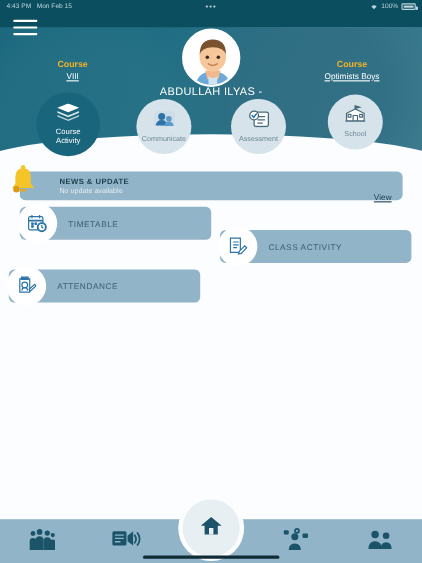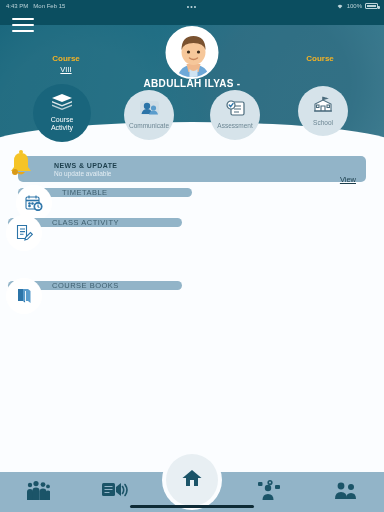--- a/index.html
+++ b/index.html
@@ -50,21 +50,21 @@
   .hamburger span { display: block; height: 2px; background: #ffffff; margin-bottom: 4px; border-radius: 1px; }
   .hamburger span:last-child { margin-bottom: 0; }
 
   .avatar {
     position: absolute; left: 50%; transform: translateX(-50%); top: 26px;
     width: 53px; height: 53px; border-radius: 50%; background: #ffffff;
     border: 2px solid #ffffff; overflow: hidden; z-index: 5;
   }
   .username {
     position: absolute; left: 0; right: 0; top: 78px; text-align: center;
-    color: #ffffff; font-size: 10px; font-weight: bold; letter-spacing: .3px; z-index: 5;
+    color: #ffffff; font-size: 10px; font-weight: normal; letter-spacing: .3px; z-index: 5;
   }
   .meta { position: absolute; top: 54px; text-align: center; z-index: 5; }
   .meta.left { left: 18px; width: 96px; }
   .meta.right { right: 12px; width: 104px; }
   .meta-label { color: #f5b324; font-size: 8px; font-weight: bold; }
   .meta-value { color: #ffffff; font-size: 7.5px; margin-top: 2px; text-decoration: underline; }
 
   
   .sheet {
     position: absolute; left: -5%; top: 122px; width: 110%; height: 400px;
@@ -90,21 +90,21 @@
     background: #92b4c8; border-radius: 5px; display: flex; align-items: center;
     z-index: 9; padding-left: 36px; padding-right: 10px; cursor: pointer;
   }
   .bell { position: absolute; left: 8px; top: 150px; z-index: 10; }
   .news-title { color: #1c3e4c; font-size: 7px; font-weight: bold; letter-spacing: .4px; }
   .news-sub { color: #e3edf3; font-size: 6.5px; margin-top: 1px; }
   .news-view { margin-left: auto; color: #1c3e4c; font-size: 7.5px; text-decoration: underline; margin-top: 20px; }
 
   
   .tiles { position: absolute; left: 0; top: 188px; width: 384px; z-index: 9; }
-  .tile-row { display: flex; gap: 0; margin-bottom: 6px; position: relative; height: 30px; flex-direction: column; }
+  .tile-row { display: flex; gap: 0; margin-bottom: 6px; position: relative; height: 30px; }
   .tile {
     position: relative; height: 30px; background: #92b4c8; border-radius: 5px;
     display: flex; align-items: center; cursor: pointer;
   }
   .tile.left-col { margin-left: 18px; width: 174px; }
   .tile.right-col { margin-left: 8px; width: 174px; margin-top: 21px; }
   .tile-icon {
     position: absolute; left: -2px; top: -3px; width: 36px; height: 36px;
     background: #ffffff; border-radius: 50%; display: flex; align-items: center; justify-content: center;
   }
@@ -291,20 +291,21 @@
   </div>
 
   <div class="username">ABDULLAH ILYAS -</div>
 
   <div class="meta left">
     <div class="meta-label">Course</div>
     <div class="meta-value">VIII</div>
   </div>
   <div class="meta right">
     <div class="meta-label">Course</div>
+    <div class="meta-value">Optimists Boys</div>
   </div>
 
   <div class="circles">
 
     <div class="circ primary" id="circ-0">
       <span>
         <svg width="20" height="16" viewBox="0 0 20 16" fill="#ffffff">
           <path d="M10 0 L20 4 L10 8 L0 4z"></path>
           <path d="M0 7 L10 11 L20 7 L20 8.6 L10 12.6 L0 8.6z" opacity=".85"></path>
           <path d="M0 10.6 L10 14.6 L20 10.6 L20 12 L10 16 L0 12z" opacity=".7"></path>
@@ -398,33 +399,35 @@
             <path d="M2.5 1.5 h9 v13 h-9z"></path>
             <path d="M5 5 h5 M5 7.6 h5 M5 10.2 h3.5"></path>
             <path d="M10.5 13.5 l5 -5 1.8 1.8 -5 5 -2.4 .6z" fill="#ffffff"></path>
           </svg>
         </div>
         <div class="tile-label">CLASS ACTIVITY</div>
       </div>
     </div>
 
     <div class="tile-row">
-    </div>
-
-    <div class="tile-row">
       <div class="tile right-col">
         <div class="tile-icon">
-          <svg width="18" height="18" viewBox="0 0 18 18">
-            <path d="M3 2 h5 l2.5 2 v12 l-2.5 -2 h-5z" fill="#2c74a8"></path>
-            <path d="M8 2 h5 l2.5 2 v12 l-2.5 -2 h-5z" fill="#5a9ccc"></path>
-            <path d="M10.5 4 v12" stroke="#ffffff" stroke-width=".9"></path>
+          <svg width="18" height="18" viewBox="0 0 18 18" fill="none" stroke="#2c74a8" stroke-width="1.1">
+            <path d="M3 2.5 h9 v12 h-9z"></path>
+            <path d="M4.5 1 h6 v2 h-6z" fill="#2c74a8"></path>
+            <circle cx="7.5" cy="8" r="2.6"></circle>
+            <path d="M5 13 q0 -2.6 2.5 -2.6 q2.5 0 2.5 2.6"></path>
+            <path d="M11.5 12 l5 -4.5 1.2 1.4 -5 4.6z" fill="#ffffff"></path>
           </svg>
         </div>
-        <div class="tile-label">COURSE BOOKS</div>
-      </div>
+        <div class="tile-label">ATTENDANCE</div>
+      </div>
+    </div>
+
+    <div class="tile-row">
     </div>
 
   </div>
 
   <div class="bottomnav">
     <div class="bn-items">
 
       <div class="bn-item">
         <span>
           <svg width="24" height="20" viewBox="0 0 24 20" fill="#1b5468">

